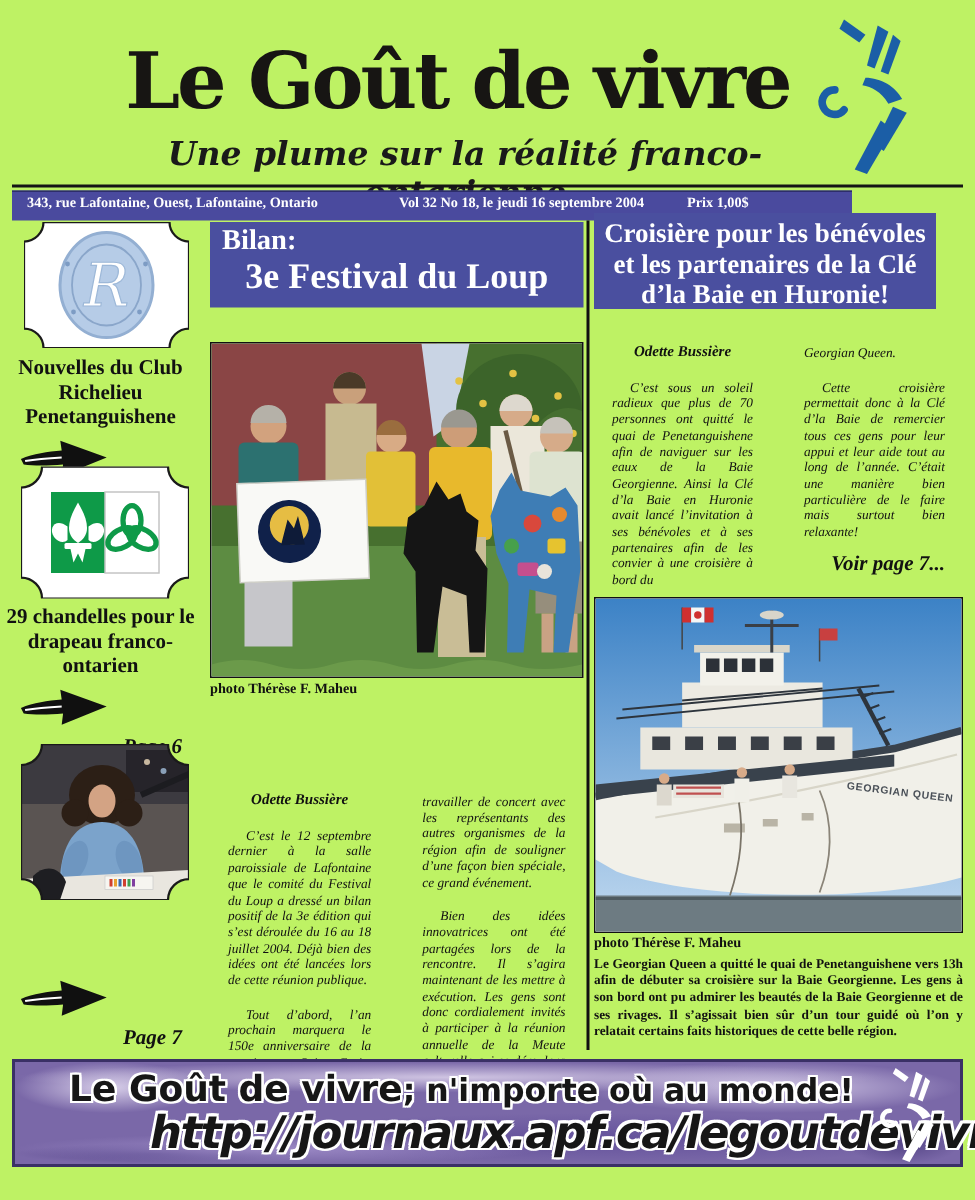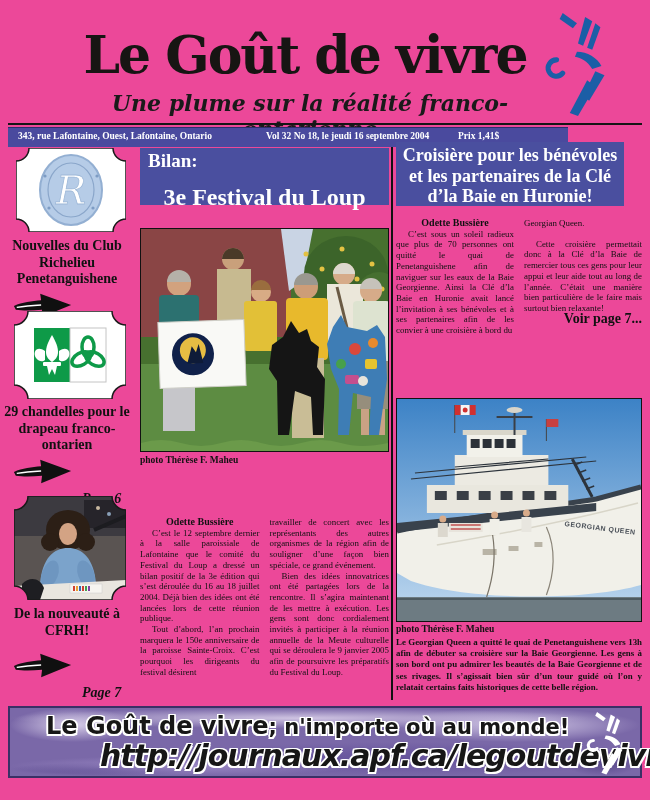--- a/index.html
+++ b/index.html
@@ -1,39 +1,39 @@
 <!DOCTYPE html>
 <html><head>
 <meta charset="utf-8">
 <style>
   html,body{margin:0;padding:0;background:#e8e8e8;}
-  .page{position:relative;width:650px;height:800px;background:#ec4899;
+  .page{position:relative;width:650px;height:800px;background:#bef264;
         font-family:"Liberation Serif",serif;color:#111;overflow:hidden;margin:0 auto;}
   .abs{position:absolute;}
 
   
   .masthead-title{font-family:"DejaVu Serif",serif;font-weight:bold;font-size:52px;
                   letter-spacing:-2px;text-align:center;white-space:nowrap;color:#171513;}
   .tagline{font-family:"DejaVu Serif",serif;font-style:italic;font-weight:600;
            font-size:22px;text-align:center;color:#1a1a1a;}
   .mast-rule{background:#151515;height:2px;}
   .infobar{background:#4a4a9e;height:19px;color:#fff;font-weight:bold;font-size:9.5px;border-top:1px solid #2d2d6b;}
   .infobar span{position:absolute;top:3px;white-space:nowrap;}
 
   
   .hbox{background:#4a4f9f;color:#fff;}
   .kicker{font-size:19px;font-weight:bold;padding:2px 0 0 8px;line-height:21px;}
-  .hl-main{font-size:24px;font-weight:bold;text-align:center;line-height:26px;margin-top:13px;}
+  .hl-main{font-size:24px;font-weight:bold;text-align:center;line-height:26px;margin-top:1px;}
   .hl-right{font-size:18px;font-weight:bold;text-align:center;line-height:20.5px;padding-top:3px;}
 
   
   .cols{display:flex;gap:10px;}
   .col{flex:1;min-width:0;}
   .body-text{font-size:8.9px;line-height:10.7px;text-align:justify;}
-  .body-text p{margin:0;text-indent:12px;}
+  .body-text p{margin:12px;text-indent:12px;font-style:italic;}
   .byline{font-size:10px;font-weight:bold;text-align:center;margin:0 0 8px 0;text-indent:0 !important;}
   .credit{font-size:9.5px;font-weight:bold;}
   .photo-cap{font-size:8.9px;font-weight:bold;text-align:justify;line-height:11.2px;}
   .intro-line{text-indent:0 !important;}
   .more-ref{font-size:14px;font-weight:bold;text-align:right;margin-top:12px;text-indent:0 !important;}
   .photo-frame{border:1px solid #111;background:#fff;line-height:0;}
   .divider{background:#111;width:2px;}
 
   
   .promo-title{font-size:14px;font-weight:bold;text-align:center;line-height:16.5px;}
@@ -80,21 +80,21 @@
     <use href="#gull"></use>
   </svg>
 
   <div class="abs tagline" style="left:85px;top:90px;width:450px;">Une plume sur la réalité franco-ontarienne</div>
 
   <div class="abs mast-rule" style="left:8px;top:123px;width:634px;"></div>
 
   <div class="abs infobar" style="left:8px;top:127px;width:560px;">
     <span style="left:10px;">343, rue Lafontaine, Ouest, Lafontaine, Ontario</span>
     <span style="left:258px;">Vol 32  No 18, le jeudi 16 septembre 2004</span>
-    <span style="left:450px;">Prix 1,41$</span>
+    <span style="left:450px;">Prix 1,00$</span>
   </div>
 
   <svg class="abs" style="left:16px;top:148px;" width="110" height="84" viewBox="0 0 110 84">
     <path d="M13,0 L97,0 A13,13 0 0 0 110,13 L110,71 A13,13 0 0 0 97,84 L13,84 A13,13 0 0 0 0,71 L0,13 A13,13 0 0 0 13,0 Z" fill="#ffffff" stroke="#1a1a1a" stroke-width="1.5"></path>
     <ellipse cx="55" cy="42" rx="31" ry="35" fill="#b6cce7"></ellipse>
     <ellipse cx="55" cy="42" rx="31" ry="35" fill="none" stroke="#93afd2" stroke-width="2"></ellipse>
     <ellipse cx="55" cy="42" rx="23" ry="27" fill="none" stroke="#8aa6ca" stroke-width="1.2"></ellipse>
     <circle cx="29" cy="28" r="1.6" fill="#7d9cc4"></circle>
       <circle cx="81" cy="28" r="1.6" fill="#7d9cc4"></circle>
     <circle cx="33" cy="60" r="1.6" fill="#7d9cc4"></circle>
@@ -160,21 +160,20 @@
       <rect x="59" y="90" width="2" height="5" fill="#d04030"></rect>
         <rect x="62" y="90" width="2" height="5" fill="#e8a030"></rect>
       <rect x="65" y="90" width="2" height="5" fill="#3868b0"></rect>
         <rect x="68" y="90" width="2" height="5" fill="#d04030"></rect>
       <rect x="71" y="90" width="2" height="5" fill="#40a050"></rect>
         <rect x="74" y="90" width="2" height="5" fill="#8040a0"></rect>
       <path d="M8,88 C16,80 26,82 30,92 L26,104 L8,104 Z" fill="#1e1e22"></path>
     </g>
     <path d="M14,0 L98,0 A14,14 0 0 0 112,14 L112,90 A14,14 0 0 0 98,104 L14,104 A14,14 0 0 0 0,90 L0,14 A14,14 0 0 0 14,0 Z" fill="none" stroke="#1a1a1a" stroke-width="1.5"></path>
   </svg>
-  <div class="abs promo-title" style="left:2px;top:606px;width:130px;">De la nouveauté à CFRH!</div>
   <svg class="abs" style="left:12px;top:650px;" width="62" height="30" viewBox="0 0 64 32">
     <path d="M1,17 C10,13 20,12 30,11 L29,4 L62,16 L30,29 L31,21 C20,22 10,22 3,21 Z" fill="#101010"></path>
     <path d="M4,18.5 C14,17 22,16.5 30,16" stroke="#fff" stroke-width="1.5" fill="none"></path>
   </svg>
   <div class="abs page-ref" style="left:82px;top:656px;">Page 7</div>
 
   <div class="abs hbox" style="left:140px;top:148px;width:249px;height:57px;">
     <div class="kicker">Bilan:</div>
     <div class="hl-main">3e Festival du Loup</div>
   </div>

